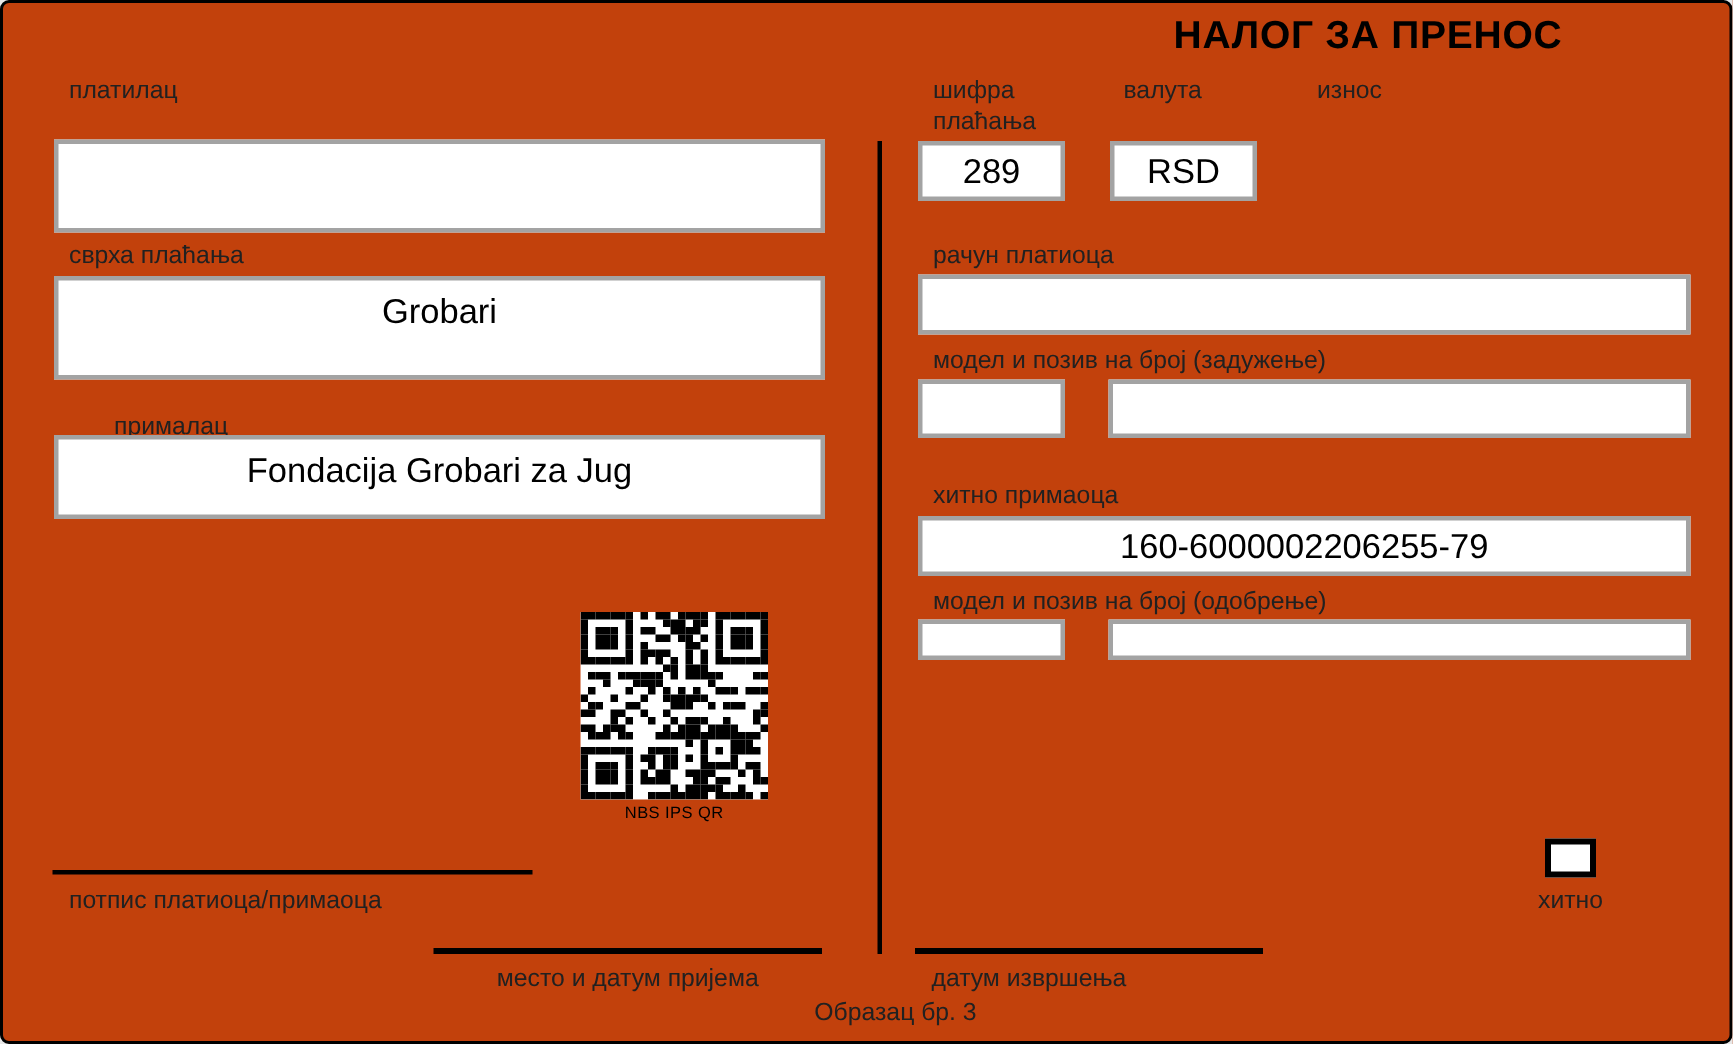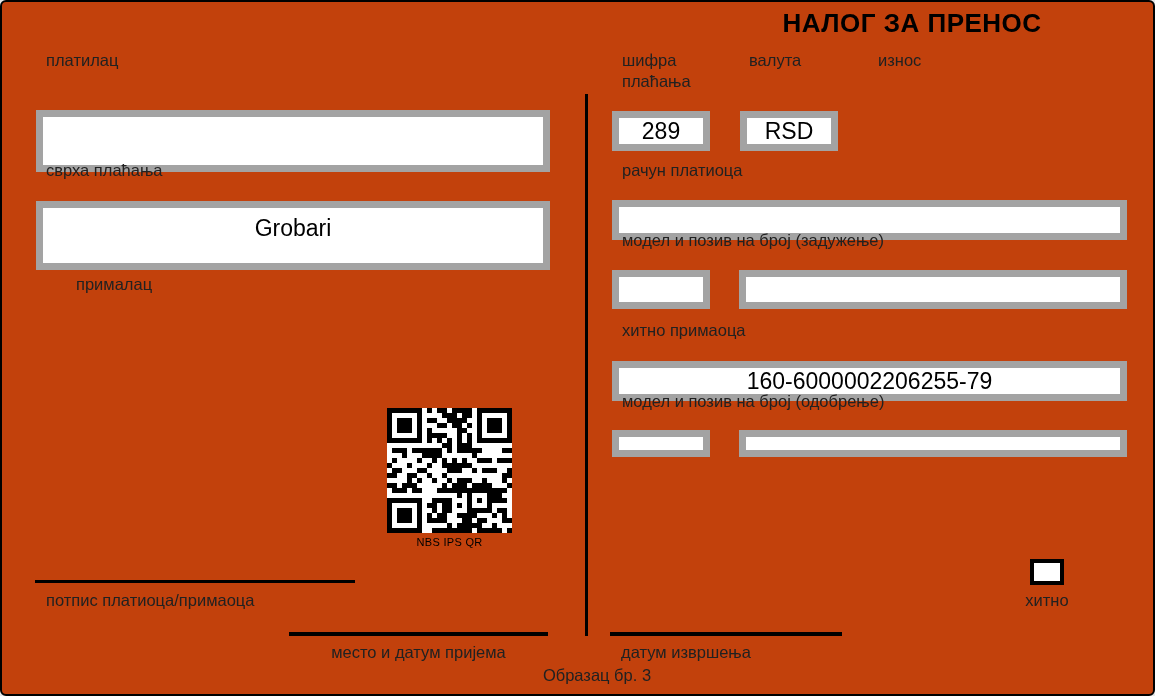--- a/index.html
+++ b/index.html
@@ -26,28 +26,27 @@
   .lbl {
     position: absolute;
     font-size: 16.5px; color: #212121;
     line-height: 1.25;
     white-space: nowrap;
   }
   .lbl.wrap { white-space: normal; }
 
   .box {
     position: absolute;
-    border: 7px solid #a3a3a3;
+    border: 3px solid #a3a3a3;
     background: #fff;
     display: flex;
     justify-content: center;
     align-items: center;
     font-size: 23px; color: #000;
     overflow: hidden;
-    margin-top: 17px;
   }
   .box.topalign { align-items: flex-start; padding-top: 7px; }
 
   .hline { position: absolute; background: #000; }
   .vline { position: absolute; background: #000; }
 
   .qr-wrap { position: absolute; left: 385px; top: 406px; width: 125px; }
   .qr-svg { display: block; width: 125px; height: 125px; background: #fff; }
   .qr-svg rect { fill: #000; }
   .qr-caption {
@@ -87,20 +86,23 @@
   <div class="box topalign" style="left:34px; top:91px; width:514px; height:62px;">
     <span></span>
   </div>
 
   <div class="lbl" style="left:44px; top:158px;">сврха плаћања</div>
   <div class="box topalign" style="left:34px; top:182px; width:514px; height:69px;">
     <span>Grobari</span>
   </div>
 
   <div class="lbl" style="left:44px; top:272px;margin-left:30px;">прималац</div>
+  <div class="box topalign" style="left:34px; top:288px; width:514px; height:56px;">
+    <span>Fondacija Grobari za Jug</span>
+  </div>
 
   <div class="qr-wrap">
     <svg class="qr-svg" xmlns="http://www.w3.org/2000/svg" viewBox="0 0 125 125">
         <rect x="0" y="0" width="5" height="5"></rect>
         <rect x="5" y="0" width="5" height="5"></rect>
         <rect x="10" y="0" width="5" height="5"></rect>
         <rect x="15" y="0" width="5" height="5"></rect>
         <rect x="20" y="0" width="5" height="5"></rect>
         <rect x="25" y="0" width="5" height="5"></rect>
         <rect x="30" y="0" width="5" height="5"></rect>

